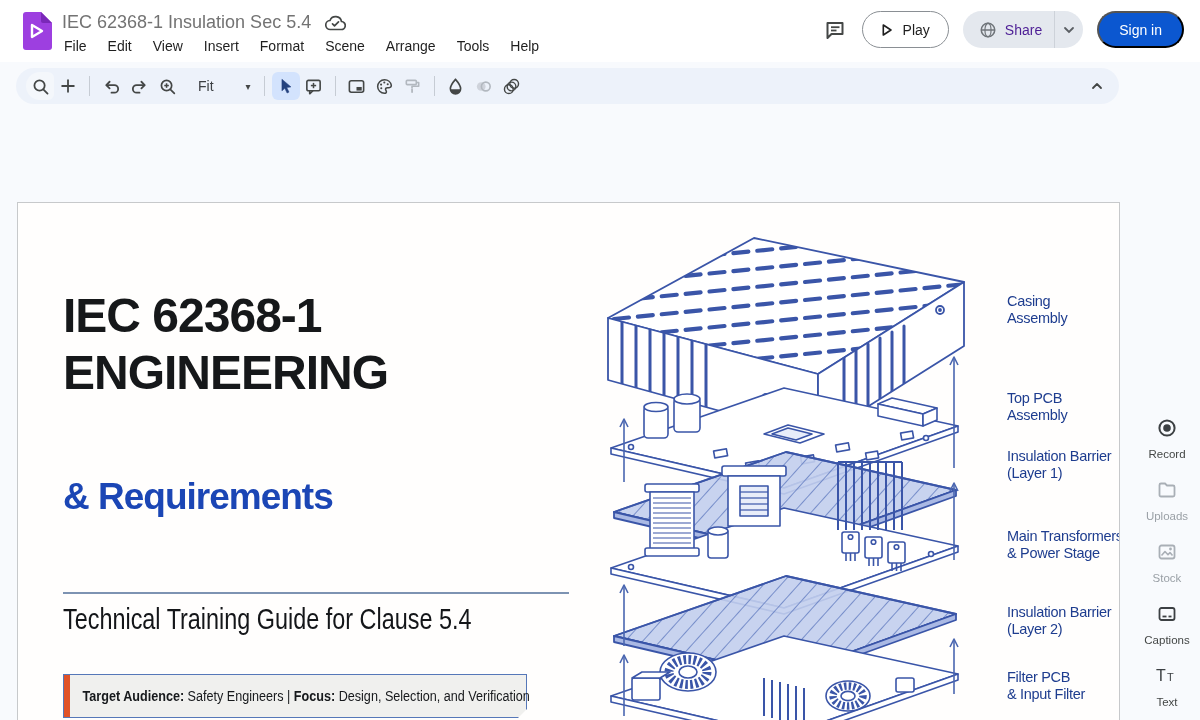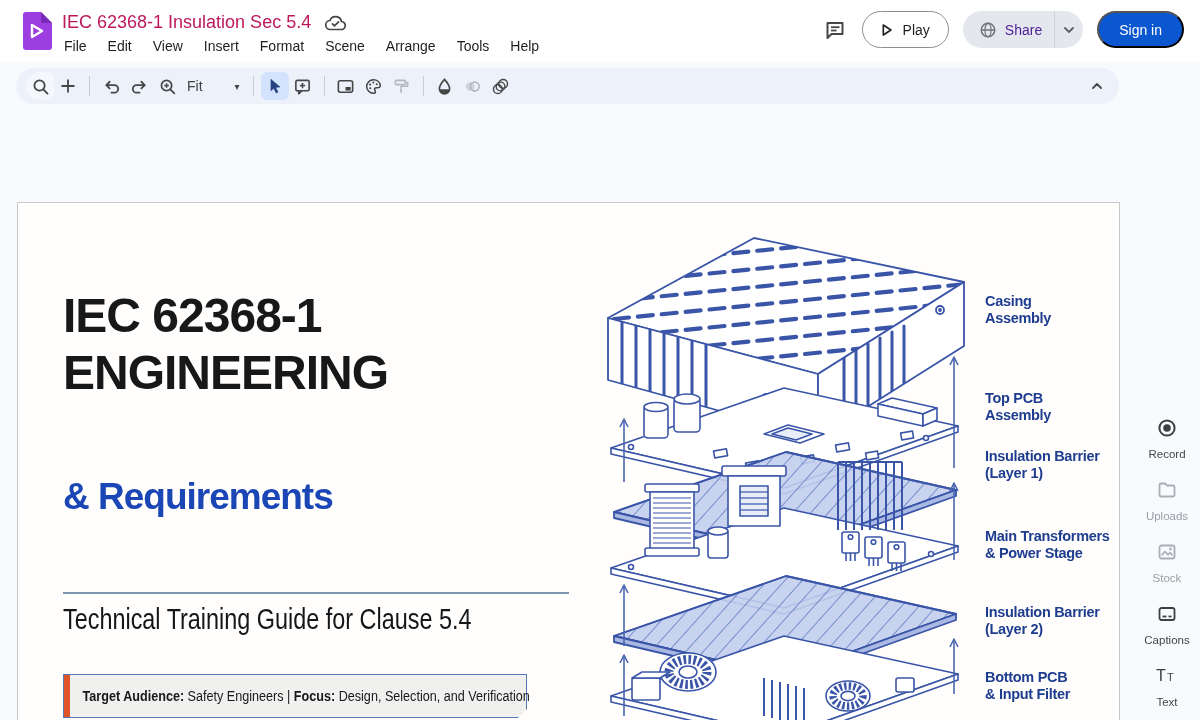--- a/index.html
+++ b/index.html
@@ -6,54 +6,54 @@
   html,body { width:1200px; height:720px; overflow:hidden; }
   body {
     font-family:"Liberation Sans","DejaVu Sans",sans-serif;
     background:#fff; position:relative; color:#1f1f1f;
     -webkit-font-smoothing:antialiased;
   }
   
   .header { position:absolute; left:0; top:0; width:1200px; height:62px; background:#fff; }
   .logo { position:absolute; left:20px; top:12px; width:32px; height:38px; }
   .doc-title-row { position:absolute; left:62px; top:12px; display:flex; align-items:center; gap:14px; }
-  .doc-title { font-size:18px; color:#be185d; white-space:nowrap; }
+  .doc-title { font-size:18px; color:#737373; white-space:nowrap; }
   .menu-row { position:absolute; left:62px; top:37px; display:flex; gap:17px; }
   .menu-item { font-size:14px; color:#1f1f1f; padding:1px 2px; cursor:default; }
   .hdr-right { position:absolute; right:16px; top:11px; display:flex; align-items:center; gap:14px; }
   .icon-btn { width:26px; height:26px; display:flex; align-items:center; justify-content:center; }
   .pill { height:37px; border-radius:19px; display:flex; align-items:center; font-size:14px; font-weight:500; }
   .play-btn { border:1px solid #8a8f94; background:#fff; padding:0 18px 0 14px; gap:8px; color:#1f1f1f; }
   .share-wrap { display:flex; height:37px; border-radius:19px; overflow:hidden; background:#e4e8ee; color:#4c1d95; }
   .share-main { display:flex; align-items:center; gap:8px; padding:0 12px 0 16px; font-size:14px; font-weight:500; border-right:1px solid #cdd2d9; }
   .share-caret { display:flex; align-items:center; padding:0 8px; }
   .signin-btn { background:var(--accent-blue,#0b57d0); color:#fff; padding:0 20px;text-align:center; }
   
   .workspace { position:absolute; left:0; top:62px; width:1200px; height:658px; background:var(--canvas-bg,#f8fafd); }
   .toolbar { position:absolute; left:16px; top:6px; width:1103px; height:36px; background:var(--toolbar-bg,#edf2fa); border-radius:18px; display:flex; align-items:center; padding:0 10px; }
   .tb-btn { width:28px; height:28px; border-radius:6px; display:flex; align-items:center; justify-content:center; }
   .tb-btn.first { background:#f4f7fb; border-radius:14px 6px 6px 14px; }
   .tb-btn.selected { background:var(--selected-tool-bg,#d3e3fd); }
   .tb-sep { width:1px; height:20px; background:#c6ccd4; margin:0 7px; }
-  .fit-ctl { display:flex; align-items:center; gap:4px; padding:0 6px; }
+  .fit-ctl { display:flex; align-items:center; gap:4px; padding:0 6px;margin-left:11px; }
   .fit-label { font-size:14px; color:#3c4043; }
   .fit-caret { margin-left:28px; color:#444746; font-size:10px; }
   .tb-collapse { position:absolute; right:14px; top:10px; }
   
   .slide { position:absolute; left:17px; top:140px; width:1103px; height:562px; background:#fffefd; border:1px solid #c7c9cb; overflow:hidden; }
   .slide-title { position:absolute; left:45px; top:84px; font-size:48px; line-height:57px; font-weight:700; letter-spacing:-1px; color:#16181a; }
   .slide-subtitle { position:absolute; left:45px; top:272px; font-size:37px; line-height:43px; font-weight:700; letter-spacing:-1px; color:var(--subtitle-blue,#1b46b5); }
   .slide-rule { position:absolute; left:45px; top:389px; width:506px; height:2px; background:#7d93b2; }
   .slide-tagline { position:absolute; left:45px; top:399px; font-size:30px; font-weight:500; color:#141619; white-space:nowrap; transform:scaleX(0.78); transform-origin:left center; }
   .audience-bar { position:absolute; left:45px; top:471px; width:464px; height:44px; background:#f0f0ee; border:1.5px solid #5577b8; display:flex; align-items:center; }
   .audience-accent { width:6px; height:100%; background:var(--banner-orange,#e05228); flex:none; }
   .audience-text { font-size:14px; color:#17191c; white-space:nowrap; padding-left:14px; transform:scaleX(0.9); transform-origin:left center; }
   .audience-text b { font-weight:700; }
   .audience-bar::after { content:""; position:absolute; right:-1px; bottom:-1px; width:0; height:0; border-left:9px solid transparent; border-bottom:9px solid #fffefd; }
-  .dlabel { position:absolute; left:967px; width:136px; font-size:14.5px; line-height:16.5px; font-weight:700; letter-spacing:-0.3px; color:var(--label-navy,#1e3d8f); }
+  .dlabel { position:absolute; left:989px; width:136px; font-size:14.5px; line-height:16.5px; font-weight:400; letter-spacing:-0.3px; color:var(--label-navy,#1e3d8f); }
   .diagram { position:absolute; left:578px; top:23px; }
   
   .rail { position:absolute; right:-2px; top:356px; width:70px; display:flex; flex-direction:column; align-items:center; }
   .rail-item { height:42px; margin-bottom:20px; display:flex; flex-direction:column; align-items:center; justify-content:space-between; }
   .rail-label { font-size:11.5px; color:#444746; white-space:nowrap; }
   .rail-item.disabled .rail-label { color:#9aa0a6; }
   svg { display:block; }
 </style>
 </head>
 <body>
@@ -255,21 +255,21 @@
       </div>
     <div class="dlabel" style="top:325px">
         <div>Main Transformers</div>
         <div>&amp; Power Stage</div>
       </div>
     <div class="dlabel" style="top:401px">
         <div>Insulation Barrier</div>
         <div>(Layer 2)</div>
       </div>
     <div class="dlabel" style="top:466px">
-        <div>Bottom PCB</div>
+        <div>Filter PCB</div>
         <div>&amp; Input Filter</div>
       </div>
 
     <svg class="diagram" width="380" height="539" viewBox="0 0 380 539">
       <defs>
         <clipPath id="clipTop">
             <polygon points="12,92 158,12 368,56 222,148"></polygon>
           </clipPath>
         <clipPath id="clipLeft">
             <polygon points="12,92 222,148 222,212 12,154"></polygon>

